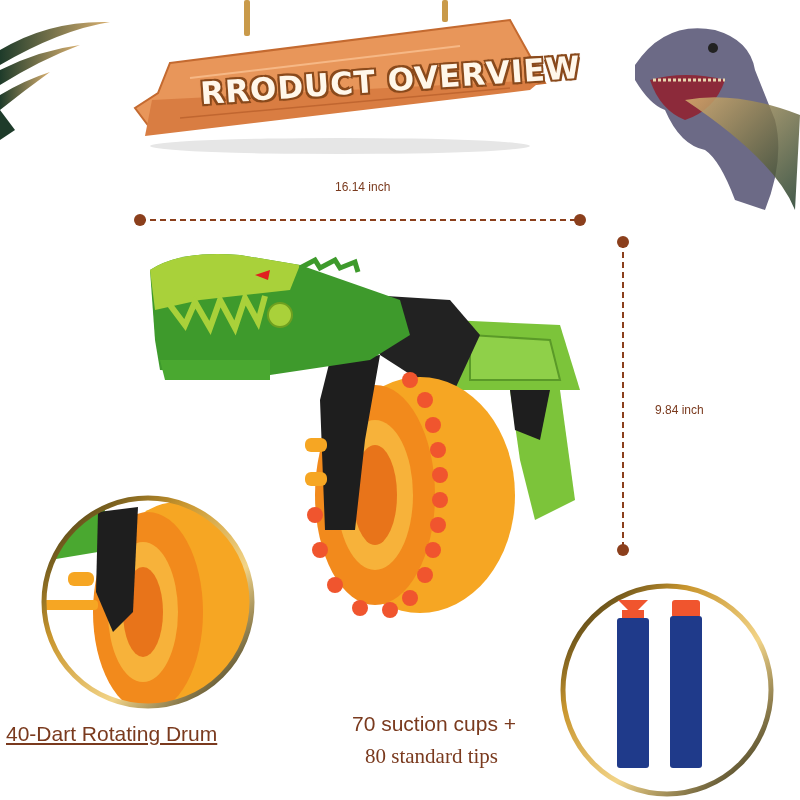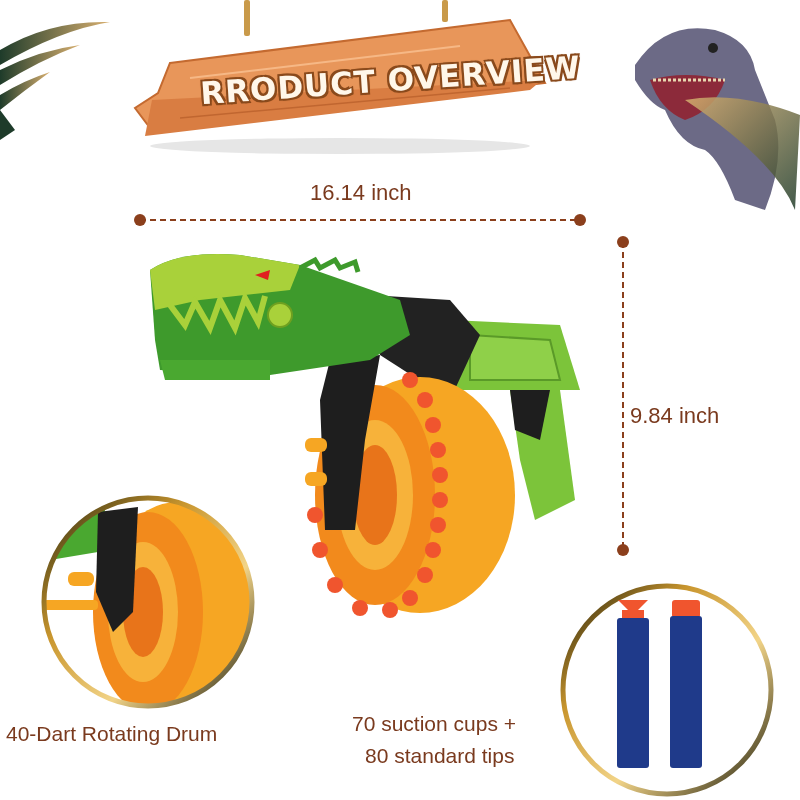--- a/index.html
+++ b/index.html
@@ -1,19 +1,19 @@
 <!DOCTYPE html>
 <html><head>
 <meta charset="utf-8">
 <style>
   html, body { margin:0; padding:0; }
   body { width:800px; height:800px; background:#ffffff; position:relative; overflow:hidden; font-family:"Liberation Sans", sans-serif; }
   .abs { position:absolute; }
   .label { color:#7a3a1e; font-family:"Liberation Sans", sans-serif; }
-  .dim-text { font-size:22px; }
+  .dim-text { font-size:12px;margin-left:25px; }
   .caption { font-size:21px; }
   .sign-text { font-family:"DejaVu Sans", sans-serif; font-weight:bold; font-size:31px; color:#fff7ea; letter-spacing:1px;
     text-shadow: 0 0 3px #8a4a1c, 2px 2px 0 #8a4a1c, -2px -2px 0 #8a4a1c, 2px -2px 0 #8a4a1c, -2px 2px 0 #8a4a1c; transform:rotate(-4deg); white-space:nowrap;}
 </style>
 </head>
 <body>
 
 <svg class="abs" style="left:0;top:10px" width="115" height="140" viewBox="0 0 115 140">
   <defs>
     <linearGradient id="frondL" x1="0" y1="0" x2="1" y2="0">
@@ -131,32 +131,32 @@
     <ellipse cx="140" cy="120" rx="80" ry="110" fill="#f6a623"></ellipse>
     <ellipse cx="110" cy="120" rx="55" ry="100" fill="#f28a1c"></ellipse>
     <ellipse cx="105" cy="120" rx="35" ry="70" fill="#f7b23a"></ellipse>
     <ellipse cx="105" cy="120" rx="20" ry="45" fill="#e8741a"></ellipse>
     <path d="M60 20 L100 15 L95 120 L75 140 L58 100 Z" fill="#1e1e1e"></path>
     <rect x="5" y="108" width="55" height="10" rx="4" fill="#f6a623"></rect>
     <rect x="30" y="80" width="26" height="14" rx="6" fill="#f6a623"></rect>
   </g>
   <circle cx="110" cy="110" r="104" fill="none" stroke="url(#ringGold)" stroke-width="5"></circle>
 </svg>
-<div class="abs label caption" style="left:6px;top:722px;">40-Dart Rotating Drum</div>
+<div class="abs label caption" style="left:6px;top:722px;text-decoration:underline;">40-Dart Rotating Drum</div>
 
 <svg class="abs" style="left:558px;top:582px" width="218" height="216" viewBox="0 0 218 216">
   <defs>
     <linearGradient id="ringGold2" x1="0" y1="0" x2="1" y2="1">
       <stop offset="0" stop-color="#1a1a0a"></stop>
         <stop offset="0.3" stop-color="#c9962e"></stop>
       <stop offset="0.6" stop-color="#f2d488"></stop>
         <stop offset="1" stop-color="#1a1a0a"></stop>
     </linearGradient>
   </defs>
   <circle cx="109" cy="108" r="104" fill="#ffffff" stroke="url(#ringGold2)" stroke-width="5"></circle>
   <path d="M60 18 L90 18 L80 28 L70 28 Z" fill="#f0552e"></path>
   <rect x="64" y="28" width="22" height="8" fill="#f0552e"></rect>
   <rect x="64" y="36" width="32" height="150" rx="3" fill="#1f3a8a" transform="translate(-5,0)"></rect>
   <rect x="114" y="18" width="28" height="18" rx="3" fill="#f0552e"></rect>
   <rect x="112" y="34" width="32" height="152" rx="3" fill="#1f3a8a"></rect>
 </svg>
 <div class="abs label caption" style="left:352px;top:712px;">70 suction cups +</div>
-<div class="abs label caption" style="left:365px;top:744px;">80 standard tips</div>
+<div class="abs label caption" style="left:365px;top:744px;font-family:Liberation Serif, serif;">80 standard tips</div>
 
 </body></html>

